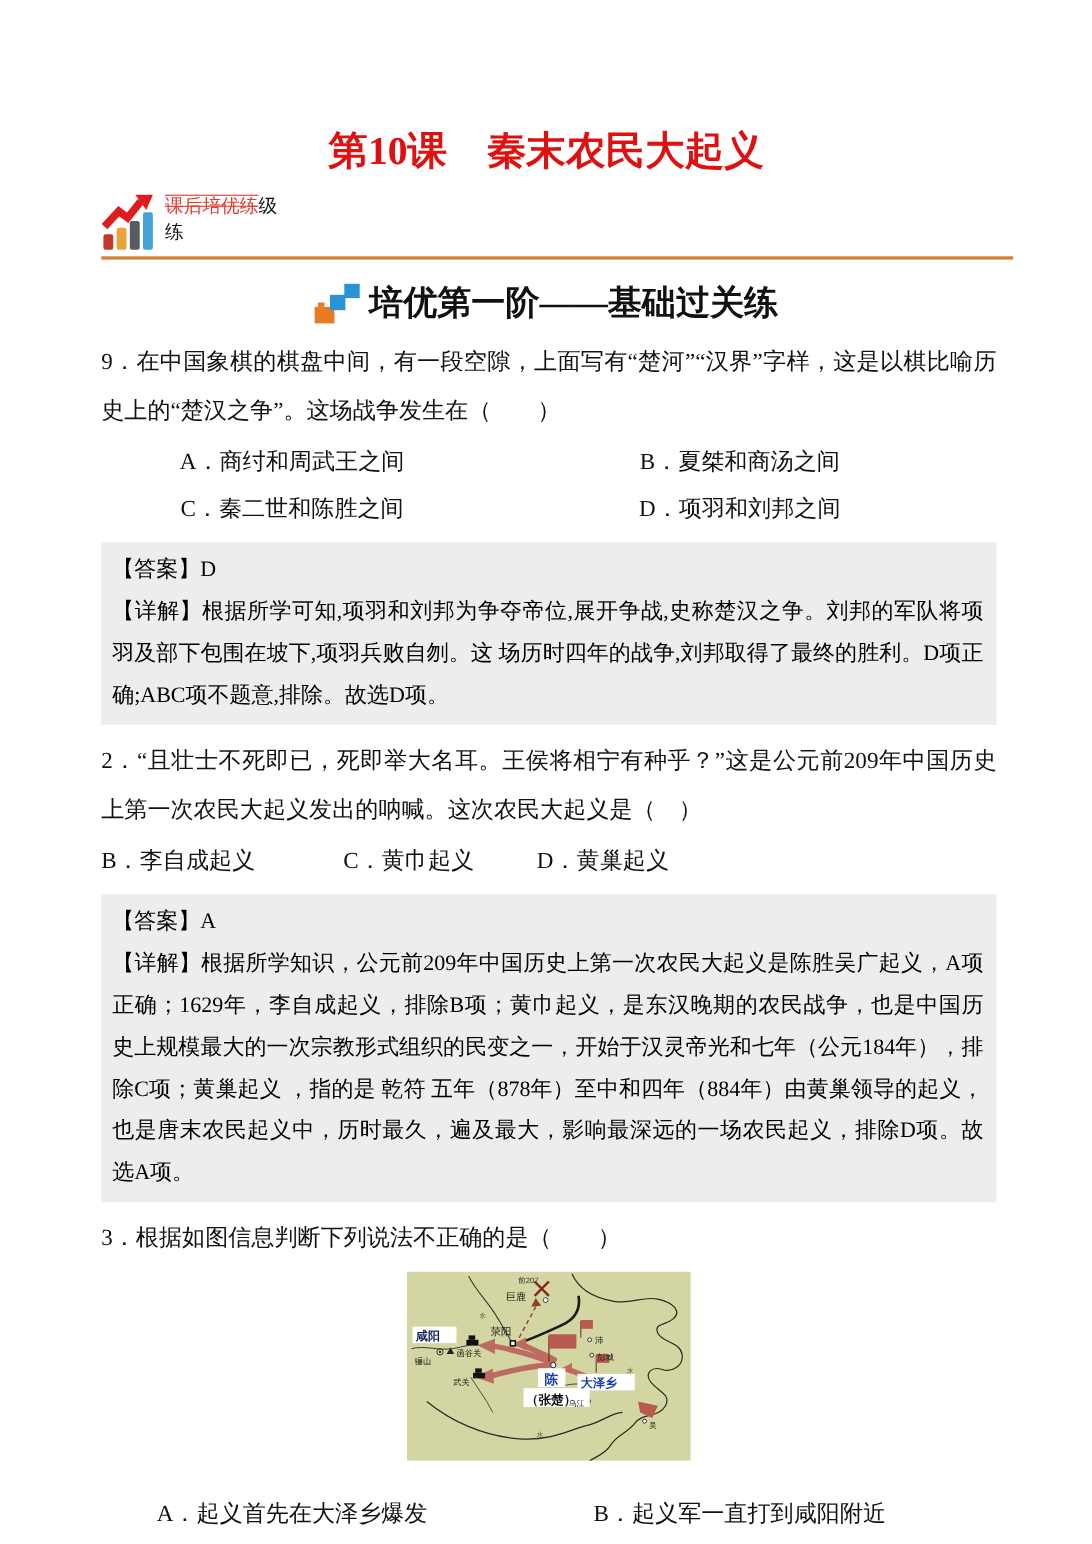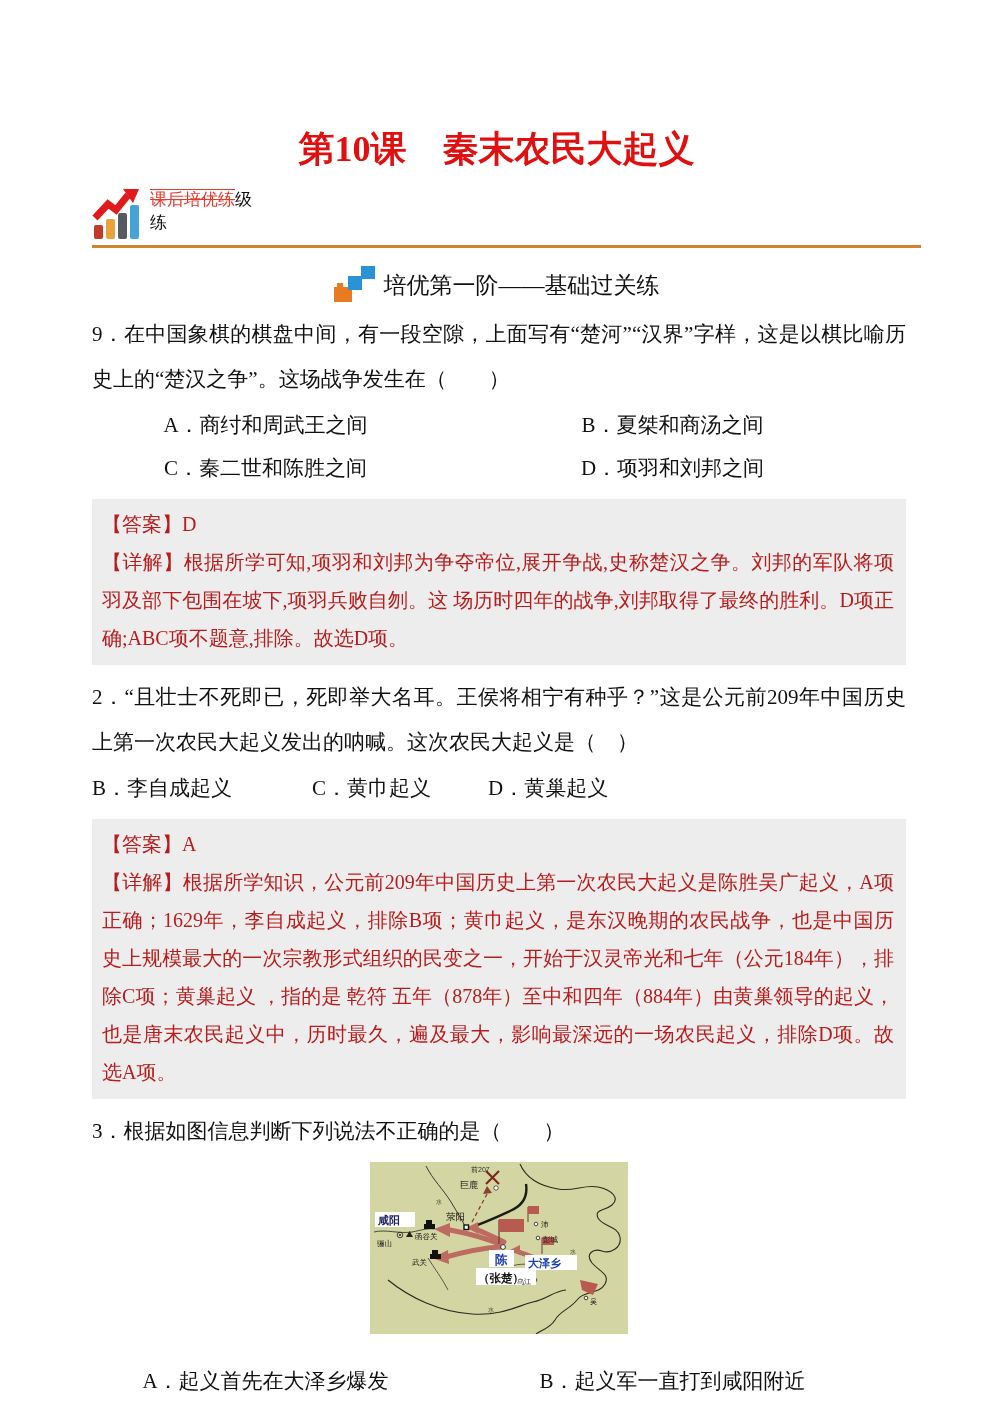--- a/index.html
+++ b/index.html
@@ -5,21 +5,21 @@
   html,body{margin:0;padding:0;background:#ffffff;}
   .page{
     position:relative;
     width:993px;height:1404px;
     background:#fff;
     overflow:hidden;
     font-family:"Liberation Serif","DejaVu Serif",serif;
     color:#111;
   }
   .title{
-    margin:12px;padding:116px 0 0 0;
+    margin:0;padding:116px 0 0 0;
     text-align:center;
     font-size:36px;line-height:1.2;
     font-weight:bold;color:#e11010;
   }
   .logo-row{
     margin:16px 75px 0 92px;
     display:flex;align-items:flex-start;gap:0;height:56px;
   }
   .logo-icon{flex:0 0 auto;}
   .logo-text{font-family:"Liberation Sans","DejaVu Sans",sans-serif;font-size:17px;line-height:1.35;padding-top:2px;}
@@ -29,35 +29,35 @@
     margin:2px 72px 0 92px;height:3px;border:none;
     background:#d2822f;
   }
   .section-header{margin-top:18px;text-align:center;white-space:nowrap;}
   .stairs-icon{position:relative;display:inline-block;width:42px;height:36px;vertical-align:-9px;margin-right:8px;}
   .st{position:absolute;display:block;}
   .st-o{left:0;top:21px;width:18px;height:15px;background:#e87a22;}
   .st-o::before{content:"";position:absolute;left:3px;top:-4px;width:6px;height:4px;background:#e87a22;}
   .st-b1{left:14px;top:10px;width:14px;height:14px;background:#2a93d5;}
   .st-b2{left:27px;top:0;width:14px;height:13px;background:#2a93d5;}
-  .section-title{font-size:23px;font-weight:normal;color:#111;}
+  .section-title{font-size:31px;font-weight:bold;color:#111;}
   .content{margin:0 88px 0 92px;width:814px;}
   .stem{margin:10px 0 0 0;font-size:21px;line-height:45px;text-align:justify;}
   .opts-grid{
     display:grid;grid-template-columns:347px auto;
     font-size:21px;line-height:43px;margin-top:2px;text-align:center;
   }
   .opts-row{
     display:grid;grid-template-columns:220px 176px 180px auto;
     font-size:21px;line-height:43px;margin-top:2px;
   }
   .answer-block{
     margin-top:9px;background:#ededed;
     padding:6px 12px 8px 10px;
-    color:#b91c1c;font-size:20px;line-height:38px;
+    color:#000000;font-size:20px;line-height:38px;
   }
   .answer-block p{margin:0;text-align:justify;}
   .map-wrap{margin-top:8px;text-align:center;}
   .map-wrap svg{display:inline-block;}
   .q3-opts{margin-top:22px;}
 </style>
 </head>
 <body>
 
 <div class="page">

